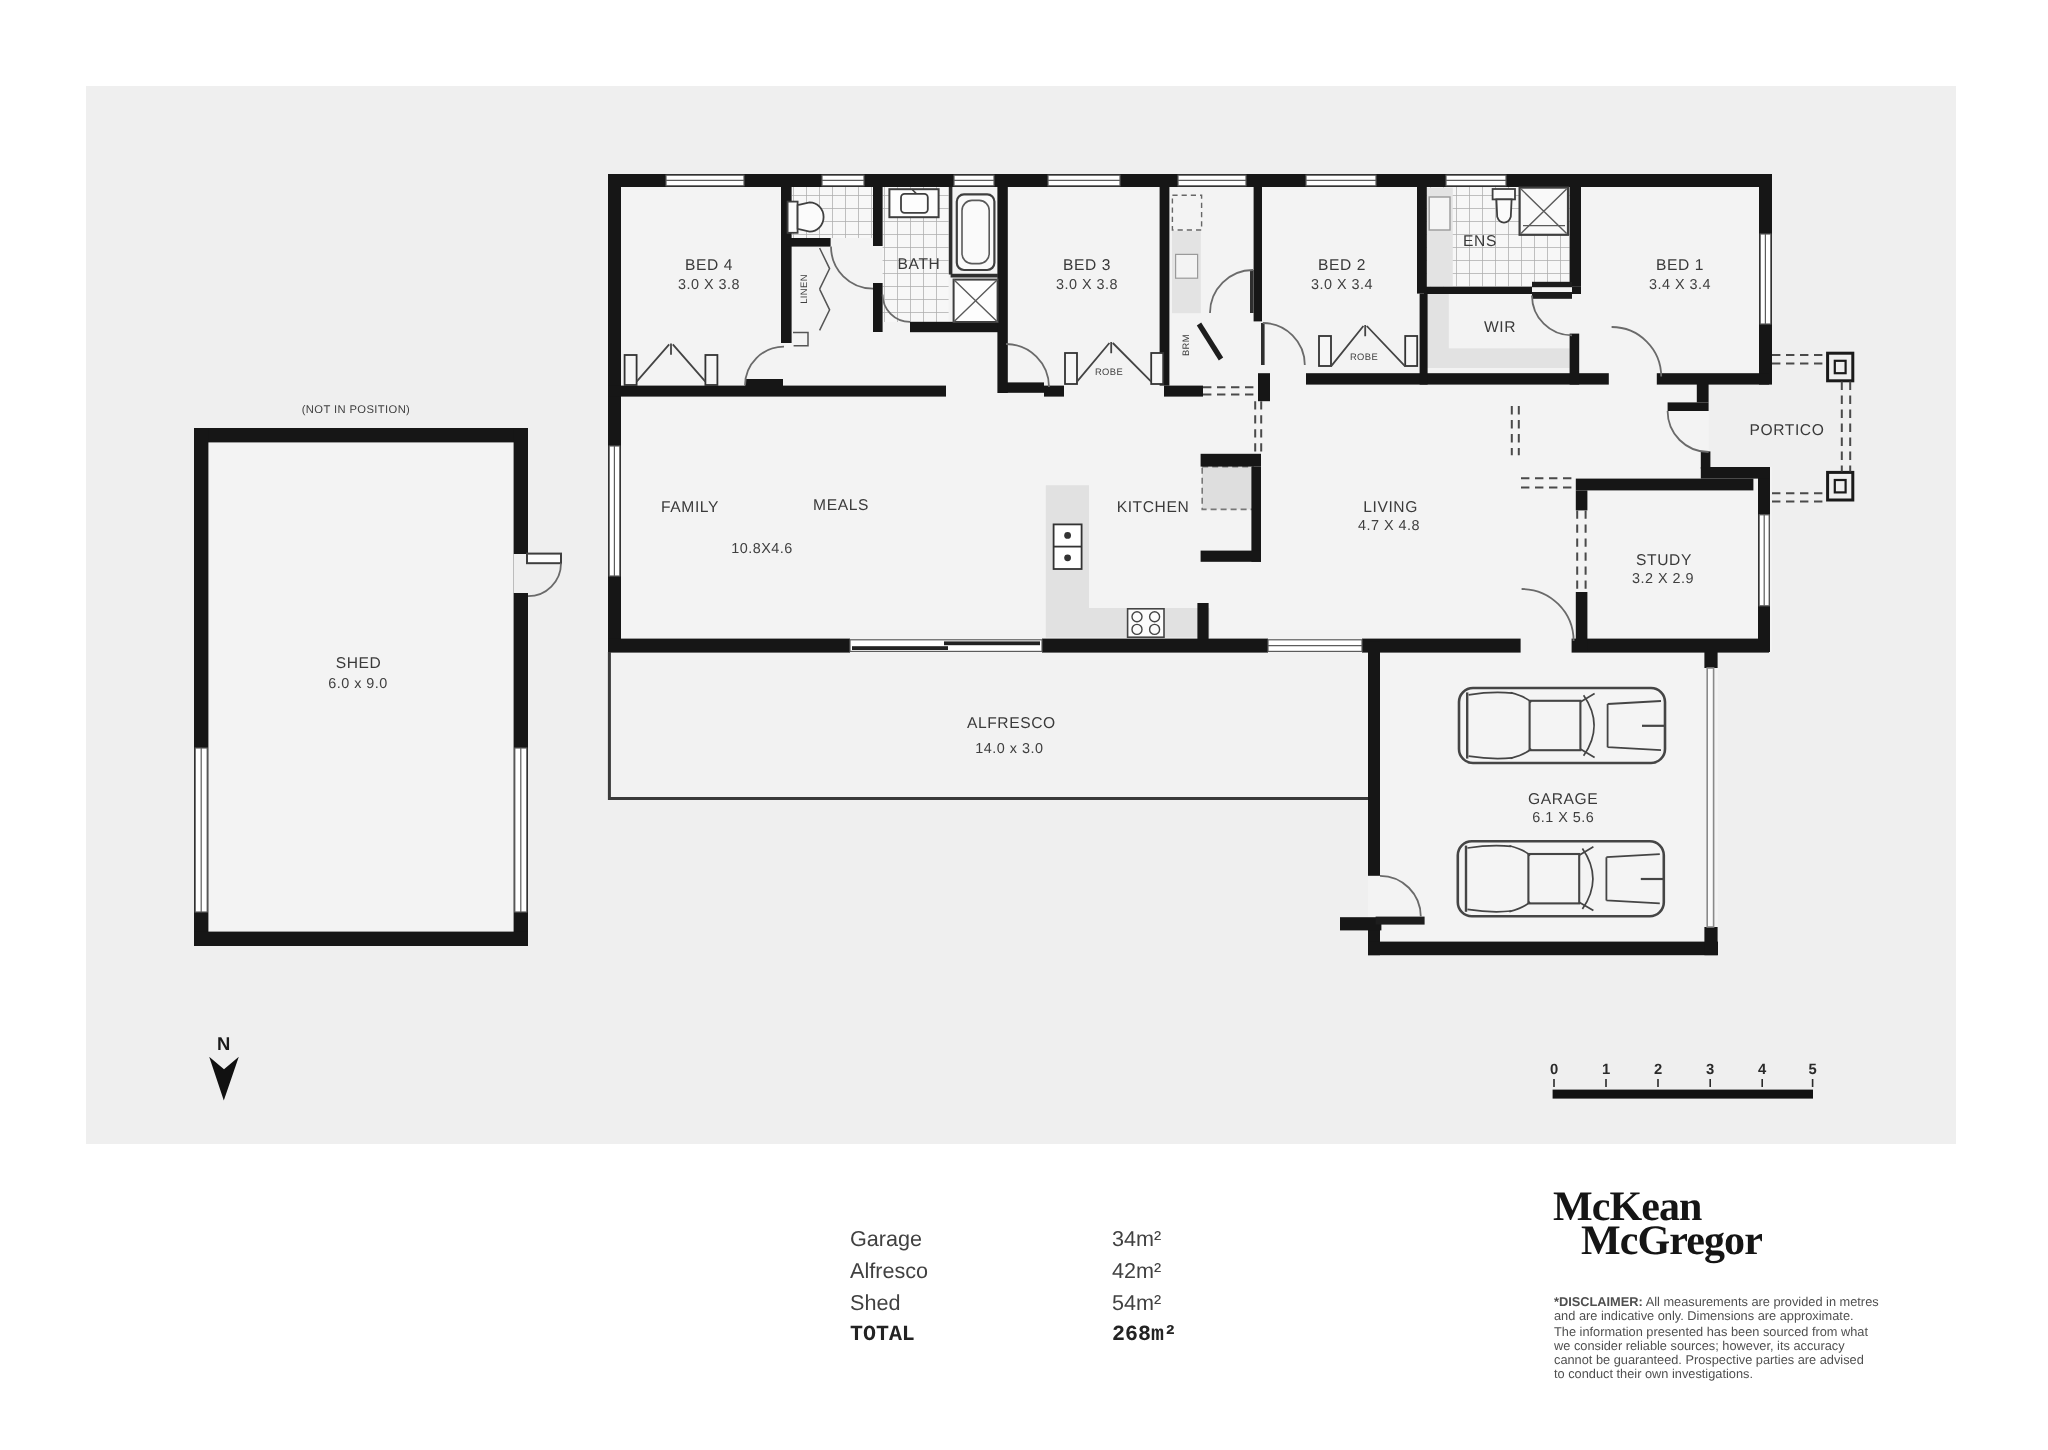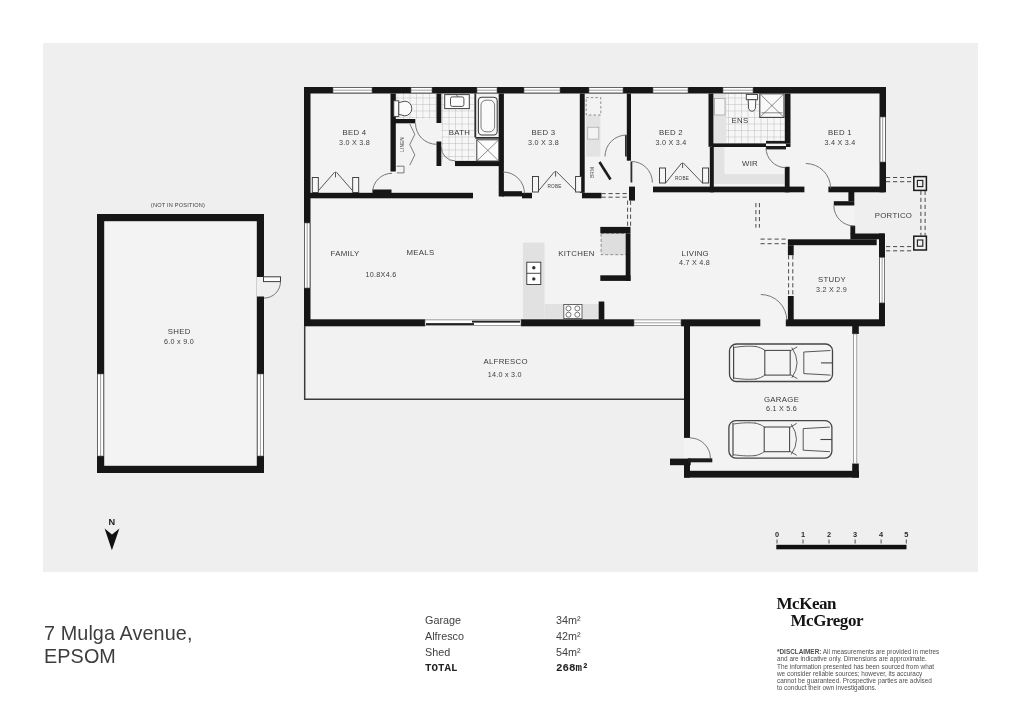--- a/index.html
+++ b/index.html
@@ -10,21 +10,21 @@
   .sm{font-family:"Liberation Sans",sans-serif;font-size:4.7px;fill:#404040;letter-spacing:.2px;text-anchor:middle;}
   .w{fill:#161616;}
   .arc{fill:none;stroke:#6a6a6a;stroke-width:0.9;}
   .thin{fill:none;stroke:#444;stroke-width:0.9;}
   .dash{fill:none;stroke:#4a4a4a;stroke-width:1.0;stroke-dasharray:4.2 2.8;}
   .addr{position:absolute;left:44px;top:621.5px;font-size:19.8px;line-height:23.6px;color:#3d3d3d;letter-spacing:.1px;}
   .tbl{position:absolute;left:425px;top:613.5px;font-size:10.8px;color:#414141;}
   .tbl .row{position:relative;height:16px;width:200px;}
   .tbl .v{position:absolute;left:131px;top:0;}
   .tbl .tot{font-weight:bold;color:#232323;font-family:Liberation Mono, monospace;}
-  .logo{position:absolute;left:776.5px;top:594.5px;font-family:"Liberation Serif",serif;font-weight:bold;font-size:17px;line-height:17.6px;color:#151515;letter-spacing:-0.45px;}
+  .logo{position:absolute;left:776.5px;top:594.5px;font-family:"Liberation Serif",serif;font-weight:bold;font-size:21px;line-height:17.6px;color:#151515;letter-spacing:-0.45px;}
   .logo .l2{margin-left:14px;}
   .disc{position:absolute;left:777px;top:648px;width:176px;font-size:6.4px;line-height:7.3px;color:#4f4f4f;letter-spacing:0px;}
 </style>
 </head>
 <body>
 <div id="page">
 <svg width="1024" height="725" viewBox="0 0 1024 725">
   <defs>
     <pattern id="tile" width="6.5" height="6.5" patternUnits="userSpaceOnUse">
       <rect width="6.5" height="6.5" fill="#f8f7f5"></rect>
@@ -468,21 +468,20 @@
     <text x="803" y="536.8">1</text>
     <text x="829" y="536.8">2</text>
     <text x="855.1" y="536.8">3</text>
     <text x="881.1" y="536.8">4</text>
     <text x="906.3" y="536.8">5</text>
     <path d="M777 539.5V543.5 M803 539.5V543.5 M829 539.5V543.5 M855.1 539.5V543.5 M881.1 539.5V543.5 M906.3 539.5V543.5" stroke="#2a2a2a" stroke-width="0.8"></path>
     <rect x="776.3" y="544.8" width="130.2" height="4.5" fill="#111"></rect>
   </g>
 </svg>
 
-<div class="addr">7 Mulga Avenue,<br>EPSOM</div>
 
 <div class="tbl">
   <div class="row"><span>Garage</span><span class="v">34m²</span></div>
   <div class="row"><span>Alfresco</span><span class="v">42m²</span></div>
   <div class="row"><span>Shed</span><span class="v">54m²</span></div>
   <div class="row tot"><span>TOTAL</span><span class="v">268m²</span></div>
 </div>
 
 <div class="logo">McKean<br><span class="l2">McGregor</span></div>
 

